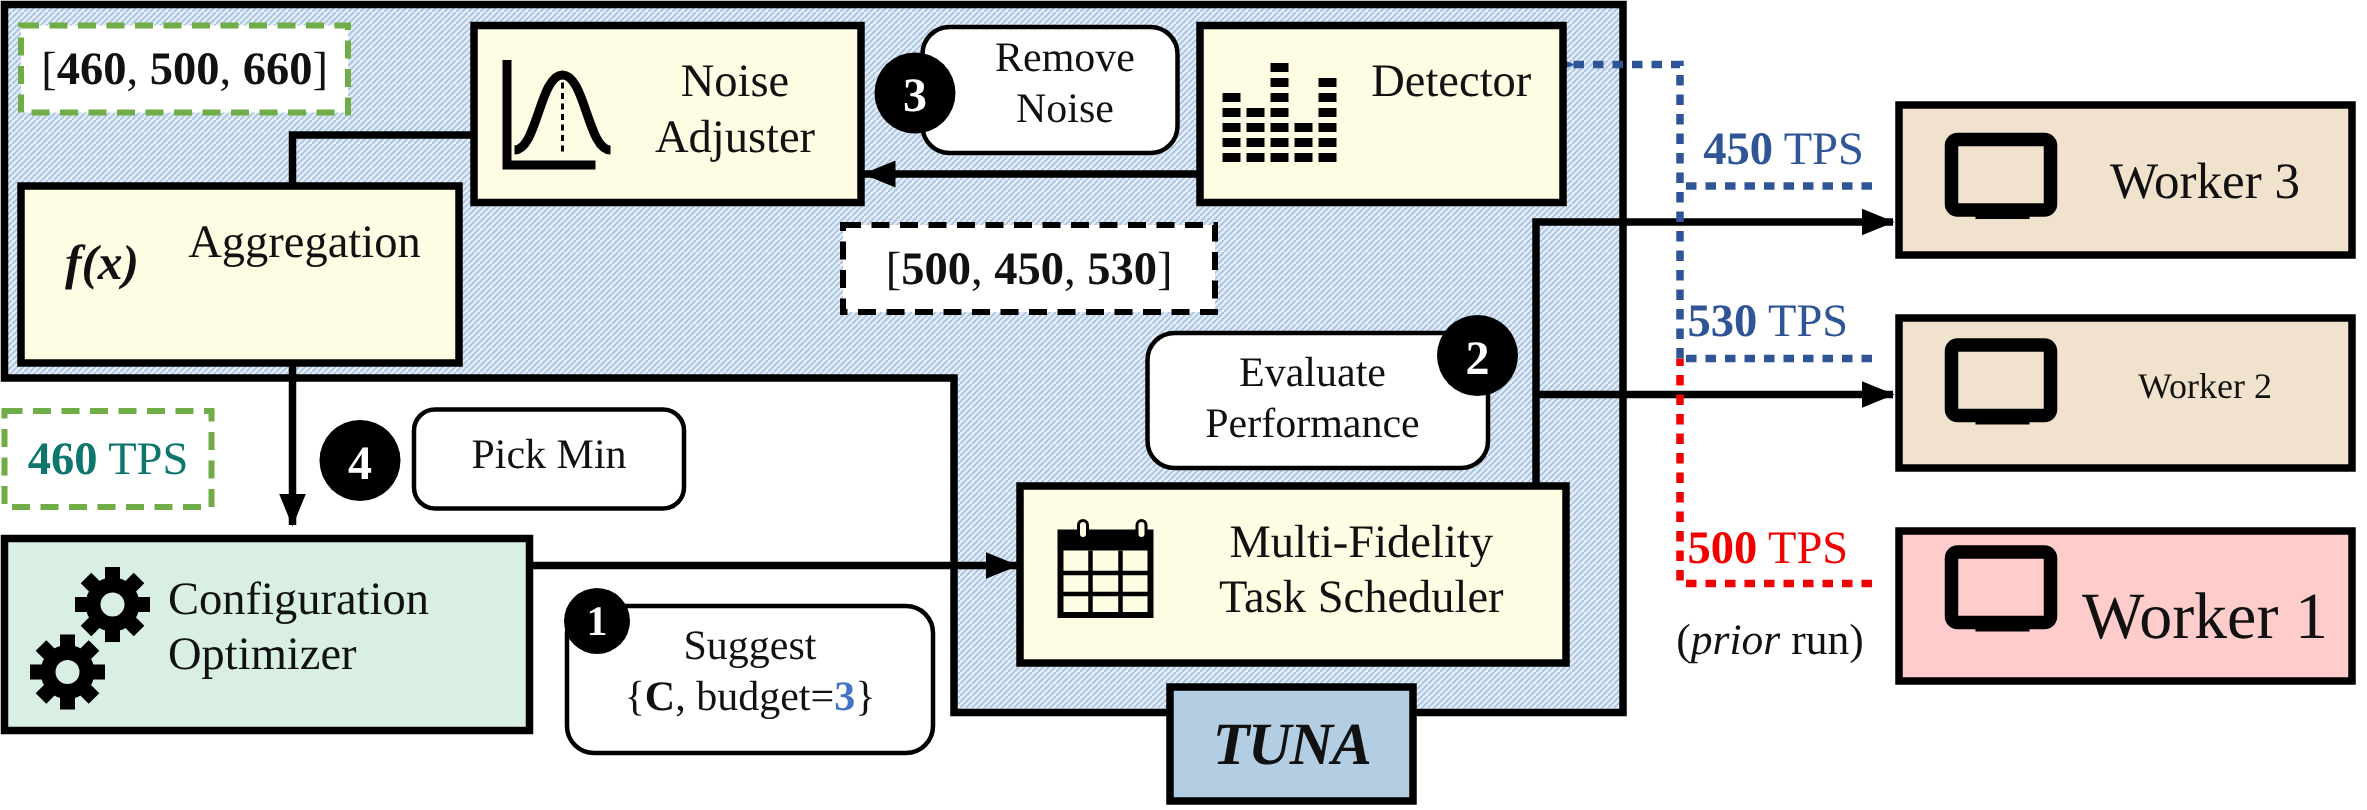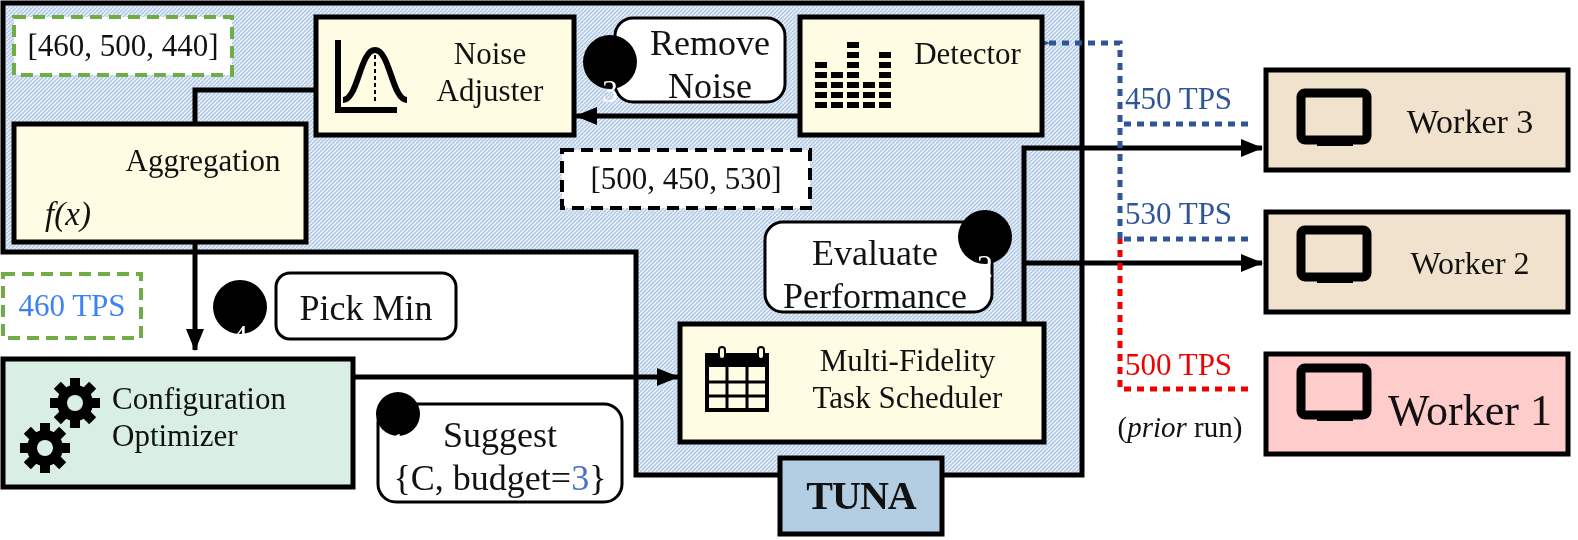--- a/index.html
+++ b/index.html
@@ -1,28 +1,28 @@
 <!DOCTYPE html>
 <html><head>
 <meta charset="utf-8">
 <style>
   html, body { margin: 0; padding: 0; background: #ffffff; }
   body { width: 1578px; height: 540px; overflow: hidden; position: relative;
          font-family: "Liberation Serif", "DejaVu Serif", serif; color: #111; }
   svg#diagram { position: absolute; left: 0; top: 0; }
   .lbl { position: absolute; text-align: center; line-height: 1.2; white-space: nowrap; }
   .box-text { font-size: 31px; }
-  .small-text { font-size: 36px; }
-  .b { font-weight: normal; margin-top: 28px; }
+  .small-text { font-size: 28px; }
+  .b { font-weight: bold; }
   .i { font-style: italic; }
   .blue { color: #2f5597; }
   .red { color: #f00000; }
-  .green { color: #3b82f6; }
+  .green { color: #0f766e; }
   .bluebright { color: #4472c4; }
-  .tuna { font-size: 40px; font-weight: bold; letter-spacing: -1px; }
+  .tuna { font-size: 40px; font-weight: bold; letter-spacing: -1px; font-style: italic; }
 </style>
 </head>
 <body>
 
 <svg id="diagram" width="1578" height="540" viewBox="0 0 1578 540" xmlns="http://www.w3.org/2000/svg">
   <defs>
     <pattern id="hatch" width="8" height="8" patternUnits="userSpaceOnUse">
       <rect width="8" height="8" fill="#e4edf7"></rect>
       <path d="M0 4 L4 0 M4 8 L8 4 M0 8 L8 0" stroke="#a9c4e2" stroke-width="1.2"></path>
     </pattern>
@@ -164,36 +164,36 @@
 
 <div class="lbl box-text" style="left:410px;top:35px;width:160px;">
   <div>Noise</div>
   <div>Adjuster</div>
 </div>
 
 <div class="lbl box-text" style="left:895px;top:35px;width:145px;">
   <div>Detector</div>
 </div>
 
-<div class="lbl box-text i b" style="left:28px;top:167px;width:80px;font-size:33px;">f(x)</div>
+<div class="lbl box-text i b" style="left:28px;top:157px;width:80px;font-size:33px;">f(x)</div>
 <div class="lbl box-text" style="left:105px;top:142px;width:196px;">
   <div>Aggregation</div>
 </div>
 
 <div class="lbl box-text" style="left:775px;top:342px;width:265px;">
   <div>Multi-Fidelity</div>
   <div>Task Scheduler</div>
 </div>
 
 <div class="lbl box-text" style="left:112px;top:380px;width:222px;text-align:left;">
   <div>Configuration</div>
   <div>Optimizer</div>
 </div>
 
-<div class="lbl box-text" style="left:14px;top:27px;width:218px;"><span>[</span><span class="b">460</span><span>, </span><span class="b">500</span><span>, </span><span class="b">440</span><span>]</span></div>
+<div class="lbl box-text" style="left:14px;top:27px;width:218px;"><span>[</span><span class="b">460</span><span>, </span><span class="b">500</span><span>, </span><span class="b">660</span><span>]</span></div>
 
 <div class="lbl box-text" style="left:562px;top:160px;width:248px;"><span>[</span><span class="b">500</span><span>, </span><span class="b">450</span><span>, </span><span class="b">530</span><span>]</span></div>
 
 <div class="lbl box-text green" style="left:3px;top:287px;width:138px;"><span class="b">460</span><span> TPS</span></div>
 
 <div class="lbl small-text" style="left:640px;top:22px;width:140px;">
   <div>Remove</div>
   <div>Noise</div>
 </div>
 <div class="lbl small-text" style="left:770px;top:232px;width:210px;">
@@ -204,22 +204,22 @@
 <div class="lbl small-text" style="left:378px;top:414px;width:244px;">
   <div>Suggest</div>
   <div><span>{</span><span class="b">C</span><span>, budget=</span><span class="b bluebright">3</span><span>}</span></div>
 </div>
 
 <div class="lbl b" style="left:378px;top:398px;width:40px;font-size:28px;color:#fff;">1</div>
 <div class="lbl b" style="left:958px;top:219px;width:54px;font-size:32px;color:#fff;">2</div>
 <div class="lbl b" style="left:583px;top:44px;width:54px;font-size:32px;color:#fff;">3</div>
 <div class="lbl b" style="left:213px;top:289px;width:54px;font-size:32px;color:#fff;">4</div>
 
-<div class="lbl box-text blue" style="left:1125px;top:80px;width:128px;text-align:left;"><span class="b">450</span><span> TPS</span></div>
+<div class="lbl box-text blue" style="left:1125px;top:80px;width:128px;text-align:center;"><span class="b">450</span><span> TPS</span></div>
 <div class="lbl box-text blue" style="left:1125px;top:195px;width:128px;text-align:left;"><span class="b">530</span><span> TPS</span></div>
 <div class="lbl box-text red" style="left:1125px;top:346px;width:128px;text-align:left;"><span class="b">500</span><span> TPS</span></div>
 <div class="lbl small-text" style="left:1100px;top:410px;width:160px;font-size:29px;"><span>(</span><span class="i">prior</span><span> run)</span></div>
 
 <div class="lbl box-text" style="left:1380px;top:102px;width:180px;font-size:34px;">Worker 3</div>
-<div class="lbl box-text" style="left:1380px;top:244px;width:180px;font-size:32px;">Worker 2</div>
+<div class="lbl box-text" style="left:1380px;top:244px;width:180px;font-size:24px;">Worker 2</div>
 <div class="lbl box-text" style="left:1380px;top:385px;width:180px;font-size:44px;">Worker 1</div>
 
 <div class="lbl tuna" style="left:780px;top:472px;width:162px;">TUNA</div>
 
 </body></html>

